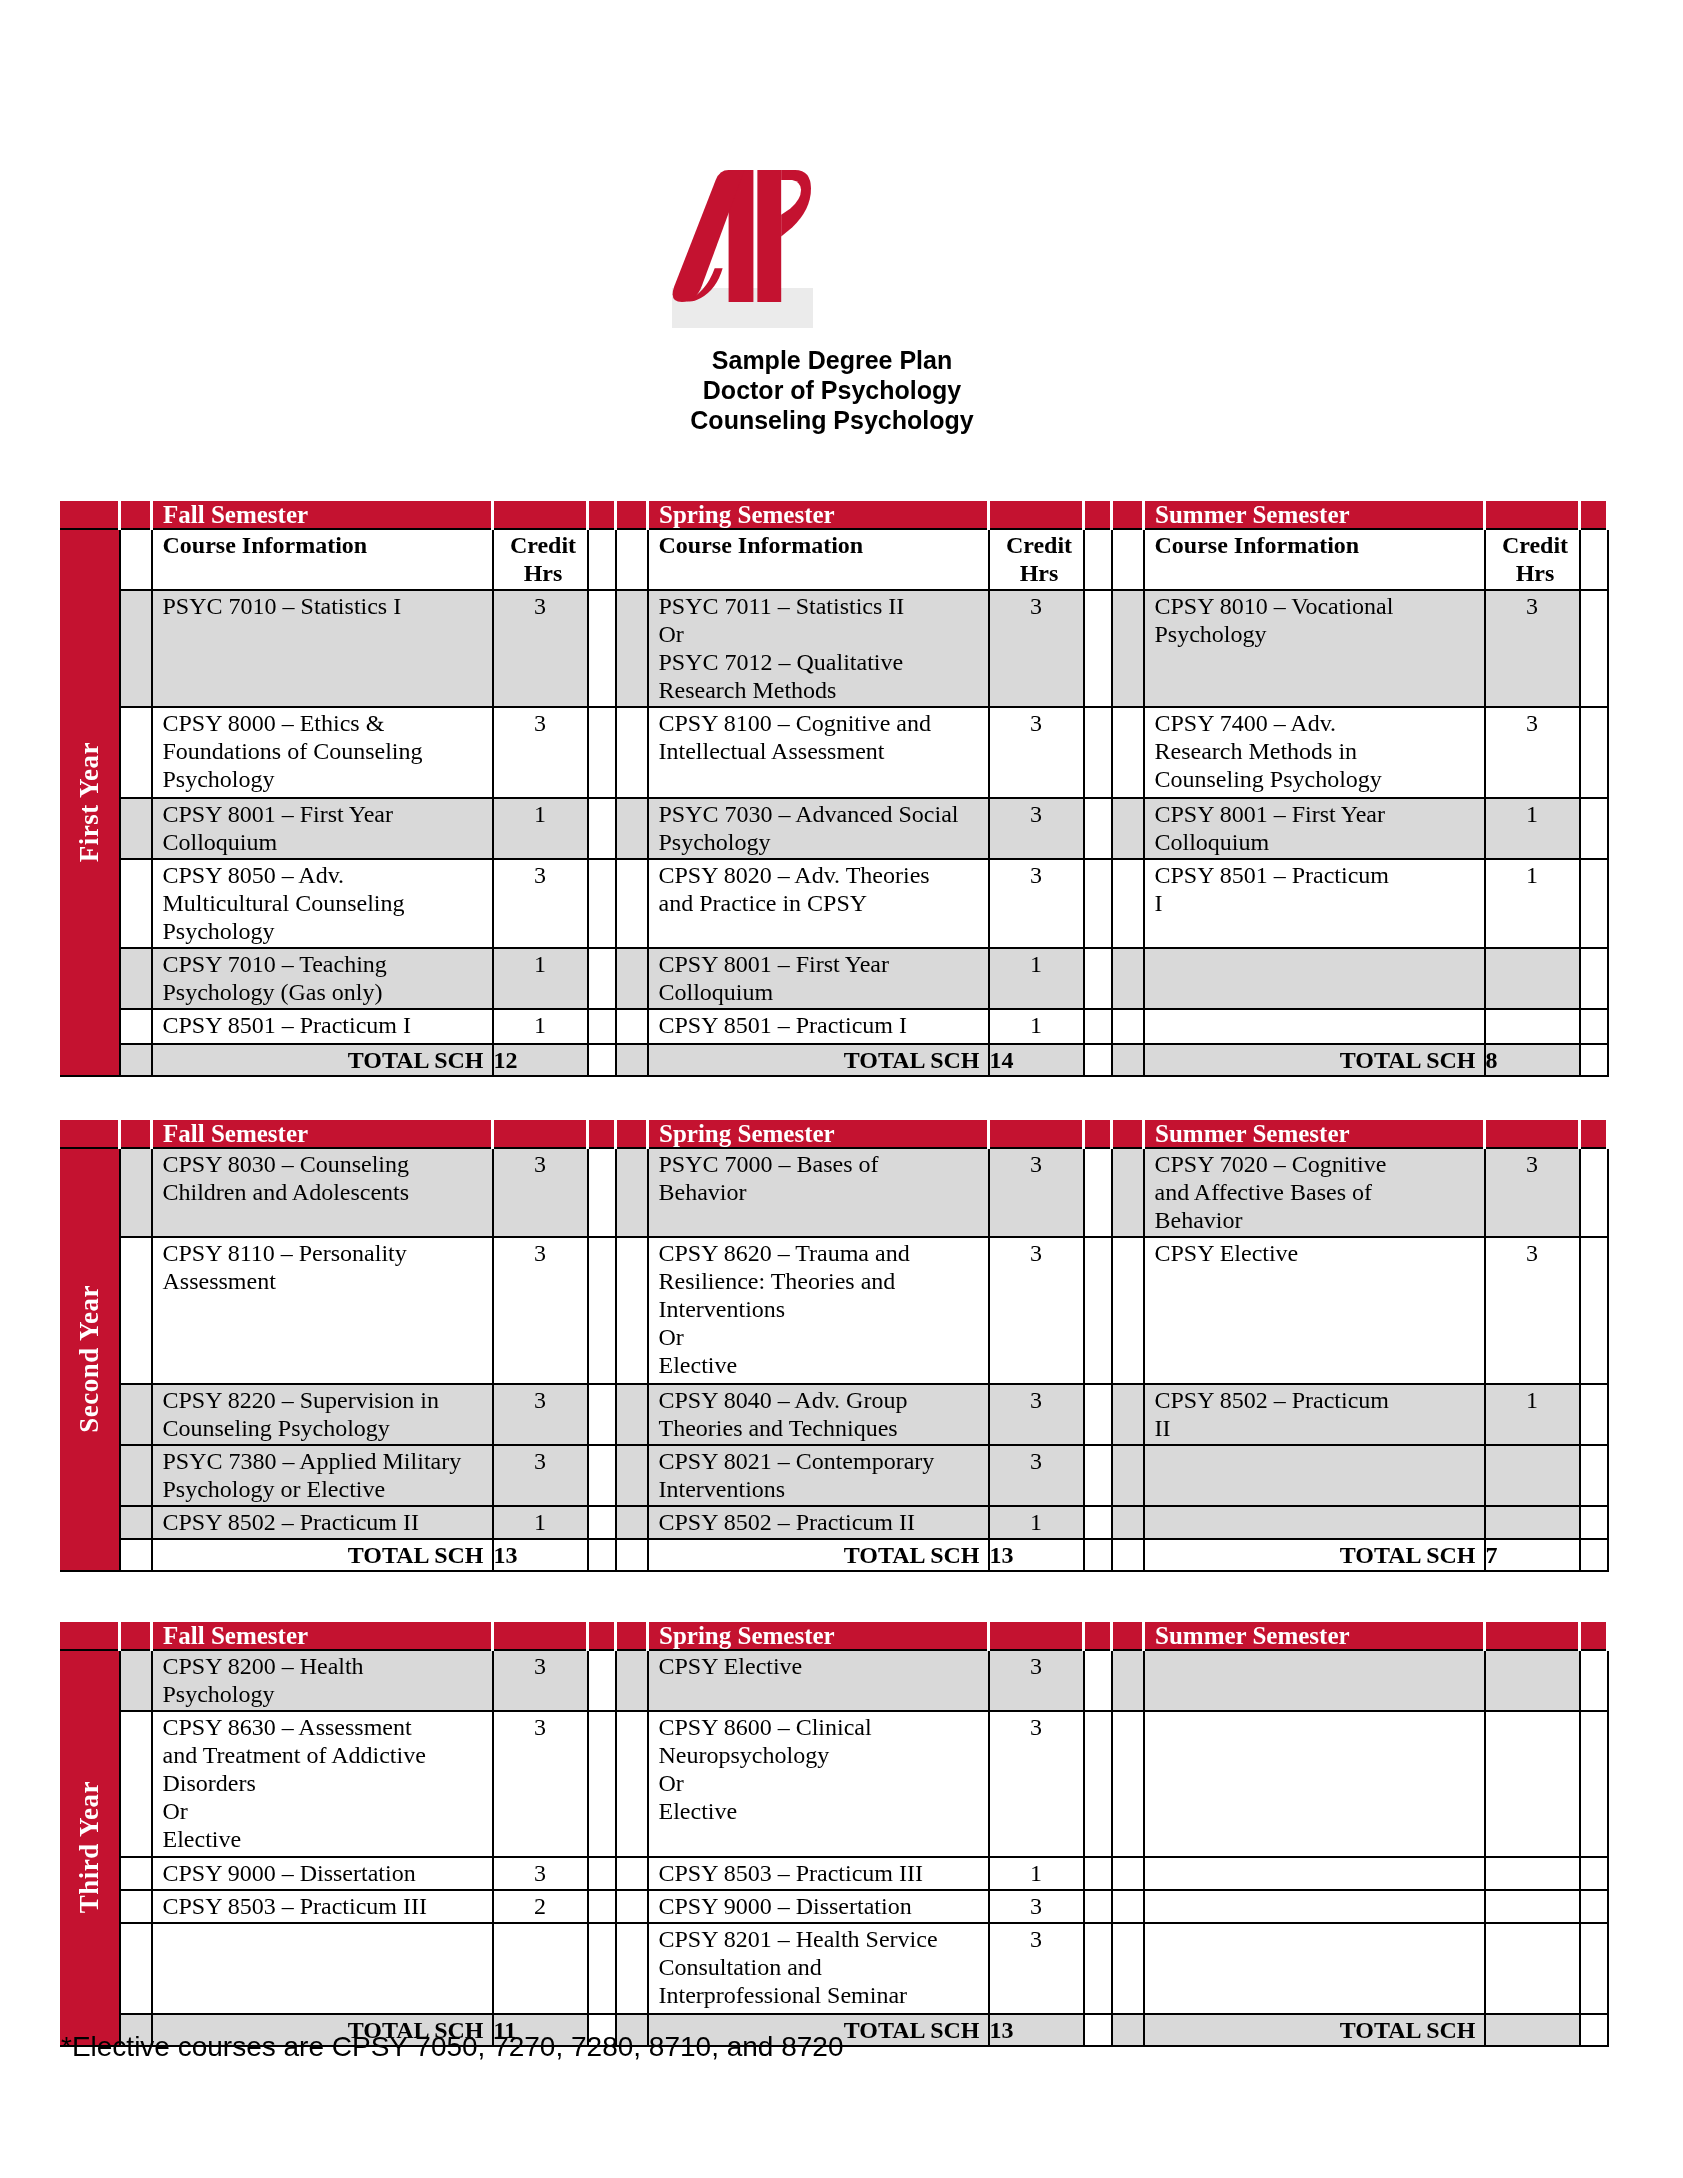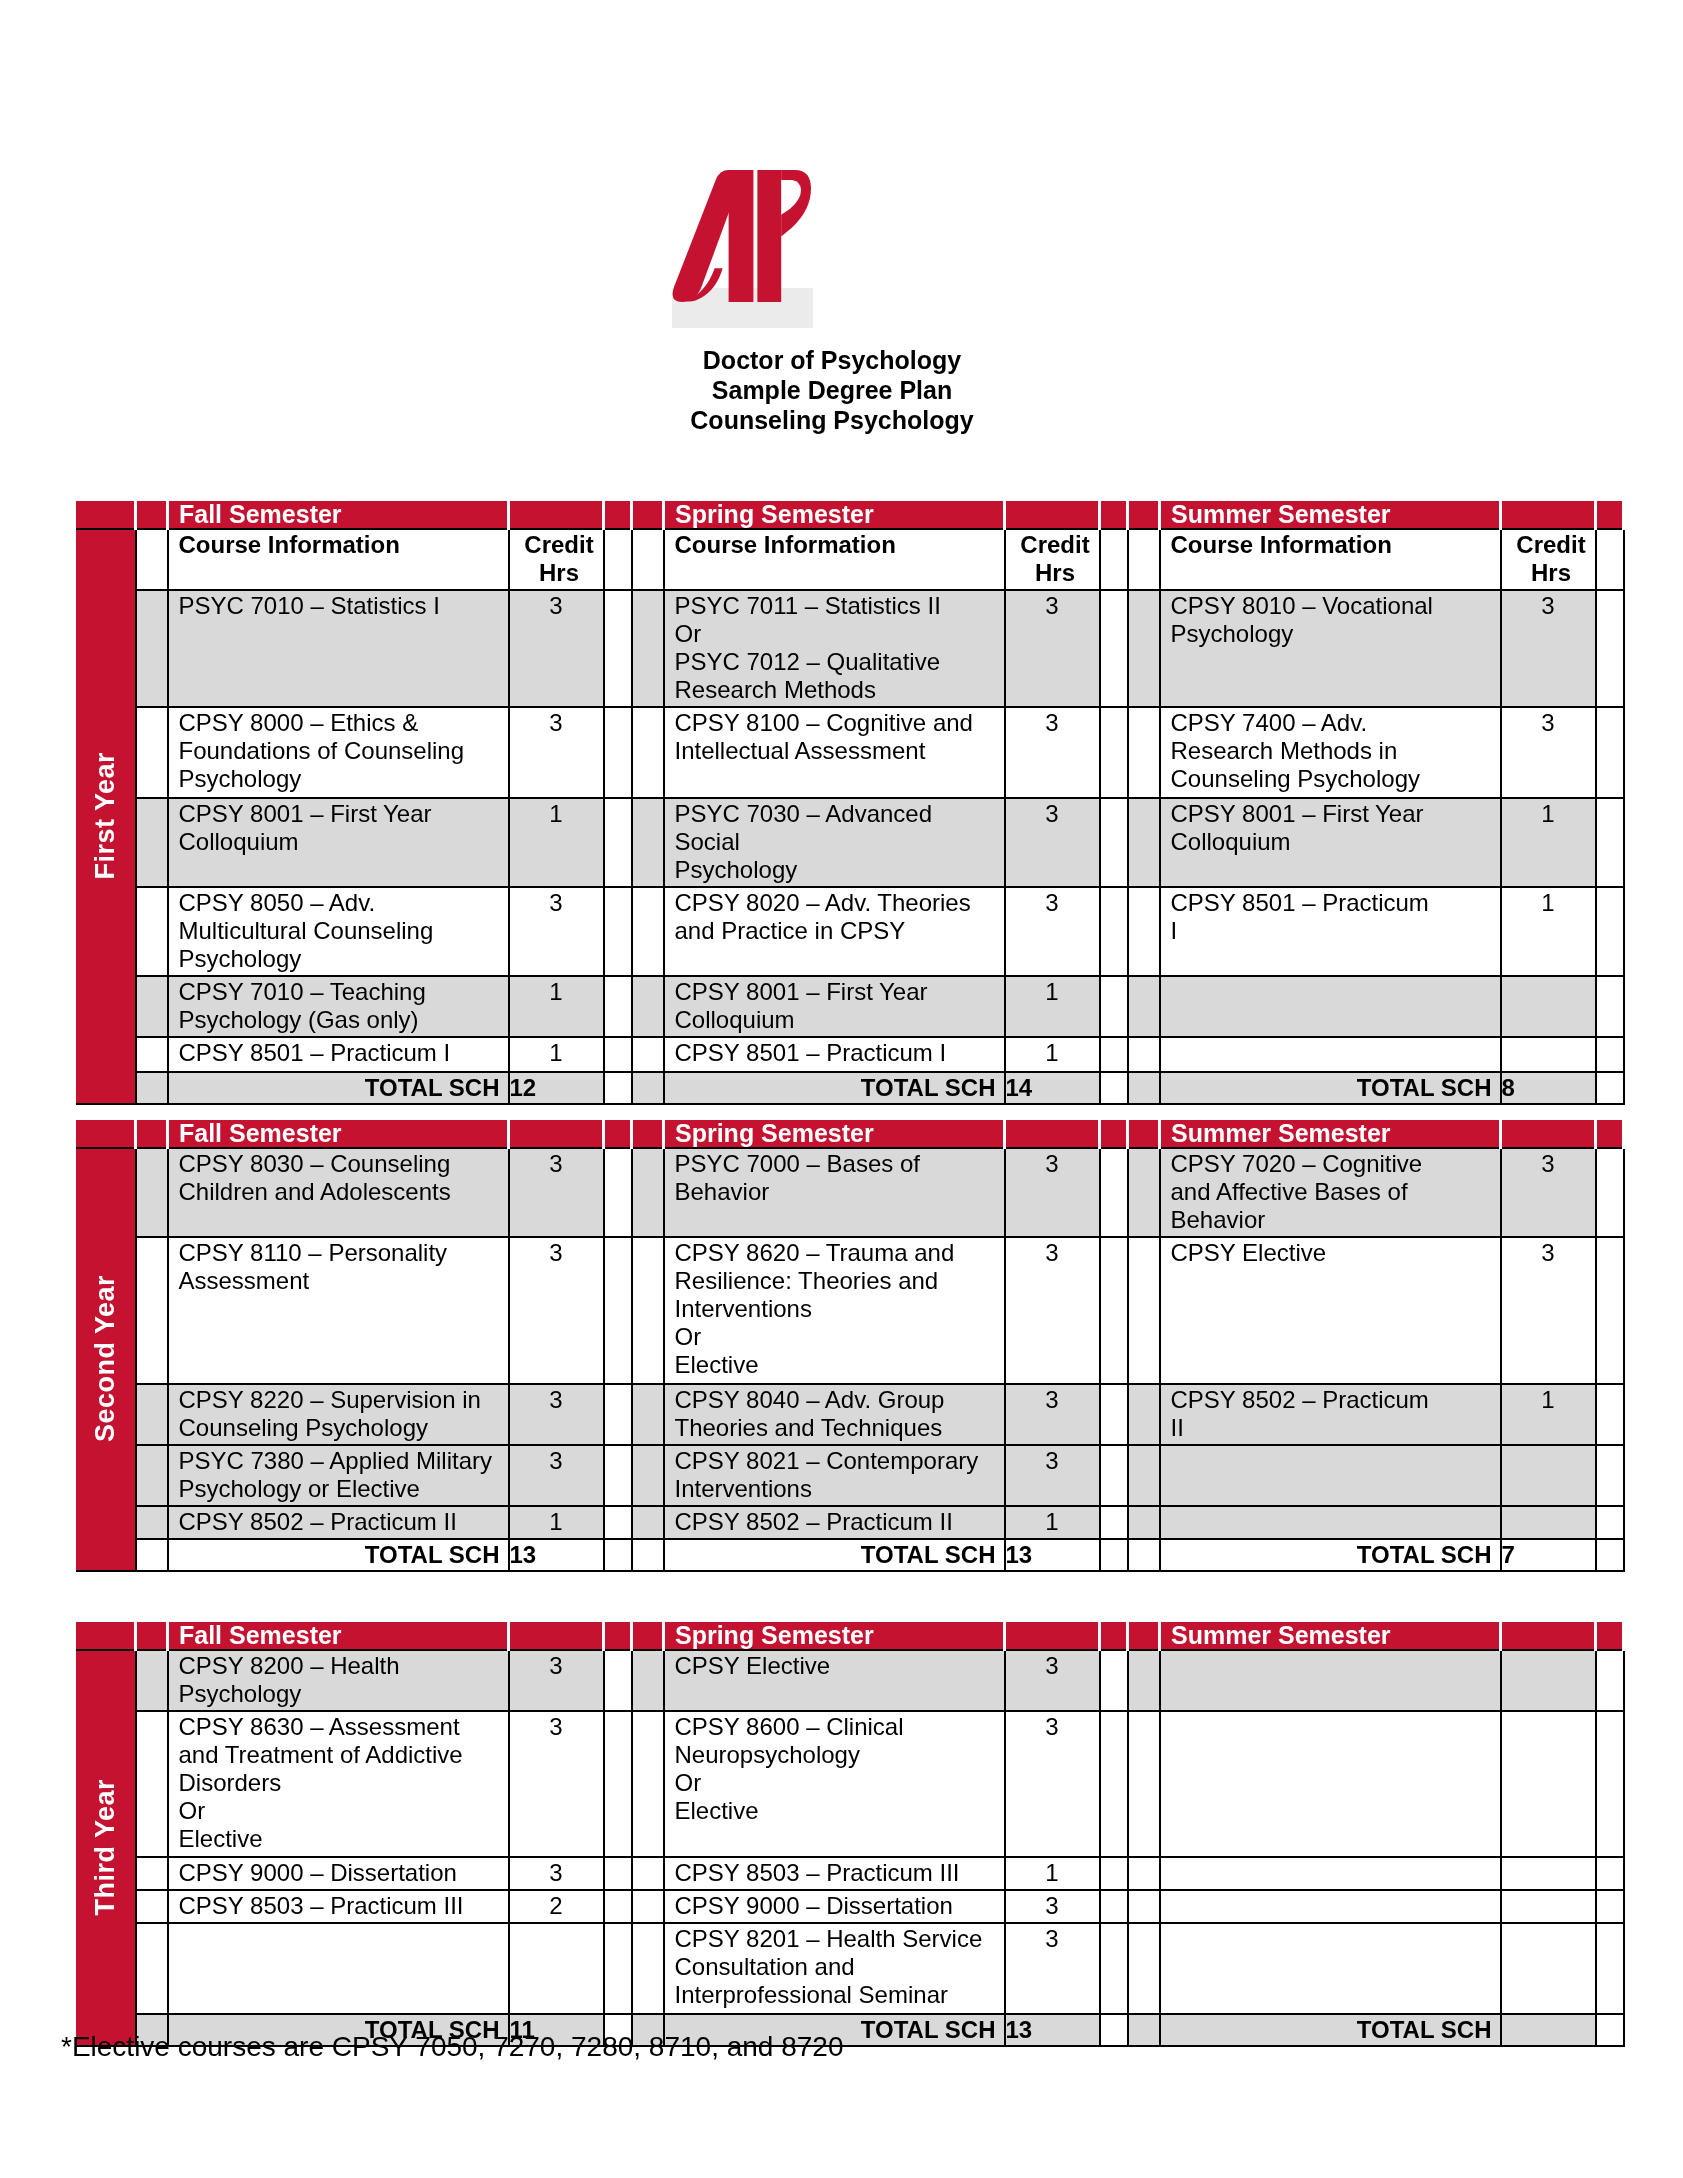--- a/index.html
+++ b/index.html
@@ -17,21 +17,21 @@
   .logo-shade{position:absolute;left:672px;top:288px;width:141px;height:40px;background:#ebebeb;}
   .logo{position:absolute;left:672px;top:170px;width:139px;height:132px;}
   .titleblock{
     position:absolute;left:59px;top:345px;width:1546px;
     text-align:center;font-weight:bold;font-size:25px;line-height:30px;
   }
 
   
   table.plan{
     border-collapse:collapse;table-layout:fixed;
-    position:absolute;left:73px;width:1546px;
+    position:absolute;left:57px;width:1546px;font-family:Liberation Serif, serif;
   }
   #t0{top:498px;} #t1{top:1117px;} #t2{top:1619px;}
 
   td{padding:0;vertical-align:top;overflow:hidden;}
 
   
   .rc{background:var(--red);border:3px solid #fff;border-bottom:2px solid #000;}
   .rc.sem{
     color:#fff;font-weight:bold;font-size:25px;line-height:25px;
     padding:0 0 0 10px;vertical-align:middle;white-space:nowrap;
@@ -69,22 +69,22 @@
   <svg class="logo" viewBox="0 0 140 133" aria-hidden="true">
     <path fill="#C41230" d="M57 0 L82 0 L82 133 L57 133 Z"></path>
     <path fill="#C41230" d="M73 0 L57 0 Q48 0 44 10 L2 118 Q-3 133 10 133 Q24 133 30 117 Z"></path>
     <path fill="#C41230" d="M14 132 Q34 124 43 99 L51 99 Q45 120 29 129 Q20 134 14 132 Z"></path>
     <path fill="#C41230" d="M86 0 L110 0 L110 133 L86 133 Z"></path>
     <path fill="#C41230" d="M110 0 L124 0 Q140 0 140 19 Q140 40 121 58 L110 67 Z"></path>
     <path fill="#ffffff" d="M110 10 L121 10 Q130 12 130 20 Q130 30 119 39 L110 45 Z"></path>
   </svg>
 
   <div class="titleblock">
+    <div>Sample Degree Plan</div>
     <div>Doctor of Psychology</div>
-    <div>Sample Degree Plan</div>
     <div>Counseling Psychology</div>
   </div>
 
   <table class="plan" id="t0">
     <colgroup>
       <col style="width:61px">
         <col style="width:32px">
         <col style="width:341px">
         <col style="width:95px">
         <col style="width:28px">

